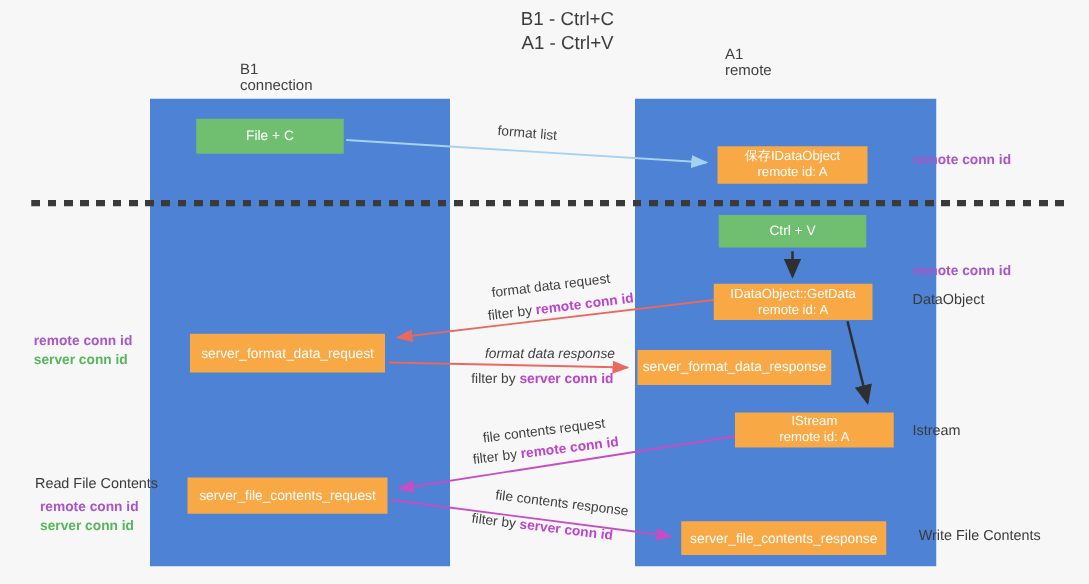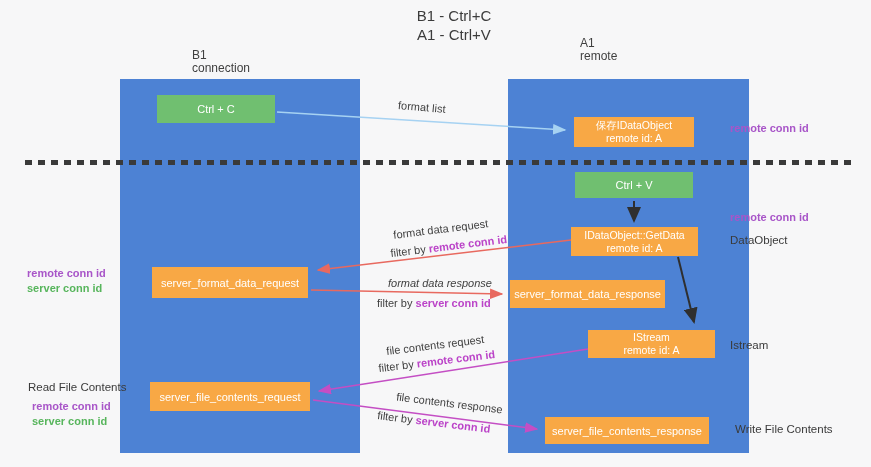--- a/index.html
+++ b/index.html
@@ -72,21 +72,21 @@
     <line x1="277" y1="112" x2="565" y2="130" class="l-blue" marker-end="url(#mk-blue)"></line>
     <line x1="634" y1="201" x2="634" y2="221" class="l-black" marker-end="url(#mk-black)"></line>
     <line x1="571" y1="240" x2="318" y2="270" class="l-red" marker-end="url(#mk-red)"></line>
     <line x1="311" y1="290" x2="502" y2="294" class="l-red" marker-end="url(#mk-red)"></line>
     <line x1="678" y1="257" x2="694" y2="322" class="l-black" marker-end="url(#mk-black)"></line>
     <line x1="588" y1="349" x2="319" y2="391" class="l-magenta" marker-end="url(#mk-magenta)"></line>
     <line x1="313" y1="400" x2="537" y2="429" class="l-magenta" marker-end="url(#mk-magenta)"></line>
   </svg>
 
   <div class="node green" style="left:157px;top:95px;width:118px;height:28px;">
-    <div>Ctrl + C</div>
+    <div>File + C</div>
   </div>
 
   <div class="node orange two-line" style="left:574px;top:117px;width:120px;height:30px;">
     <div>保存IDataObject</div>
     <div>remote id: A</div>
   </div>
 
   <div class="node green" style="left:575px;top:172px;width:118px;height:26px;">
     <div>Ctrl + V</div>
   </div>

